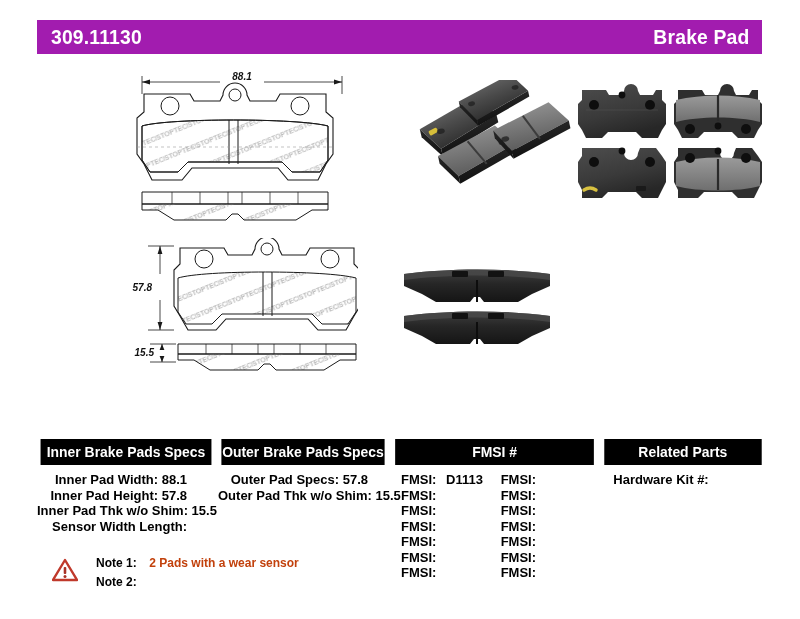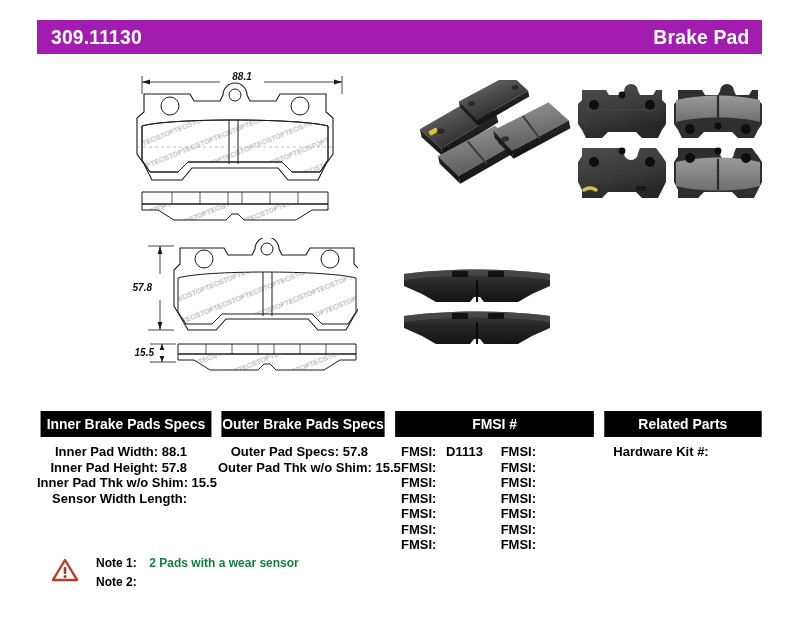--- a/index.html
+++ b/index.html
@@ -53,21 +53,21 @@
   }
 
   
   #spec-table {
     position: absolute;
     left: 37px; top: 411px;
     width: 728px; height: 130px;
     display: flex;
     gap: 3px;
   }
-  .col { position: relative; }
+  .col { position: relative; margin-top: 28px; }
   .col-head {
     background: #000000;
     color: #ffffff;
     height: 26px;
     display: flex;
     align-items: center;
     justify-content: center;
     font-size: 14.5px;
     font-weight: bold;
     white-space: nowrap;
@@ -110,21 +110,21 @@
   }
   #warn-icon { width: 26px; height: 24px; margin-top: 4px; }
   .note-lines {
     margin-left: 18px;
     font-size: 12px;
     font-weight: bold;
     line-height: 19px;
   }
   .note-line { white-space: nowrap; }
   .note-label { display: inline-block; min-width: 50px; }
-  .note-val-red { color: #15803d; }
+  .note-val-red { color: #c2410c; }
 </style>
 </head>
 <body>
 
 <div id="header-bar">
   <span class="hdr-text">309.11130</span>
   <span class="hdr-text right">Brake Pad</span>
 </div>
 
 <div id="illustrations">

